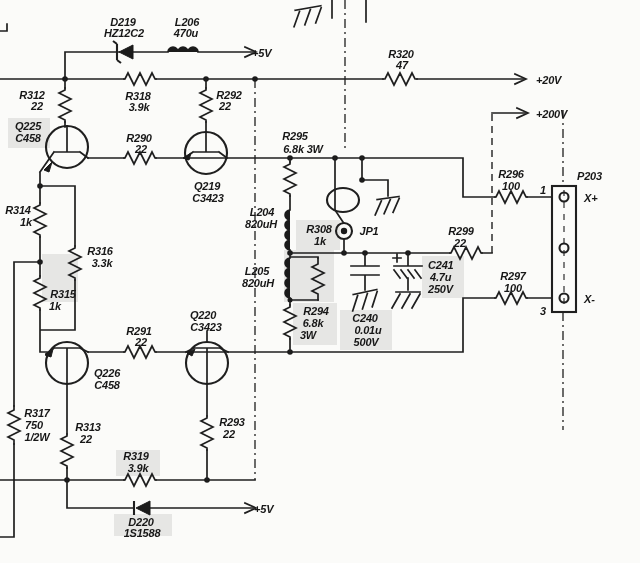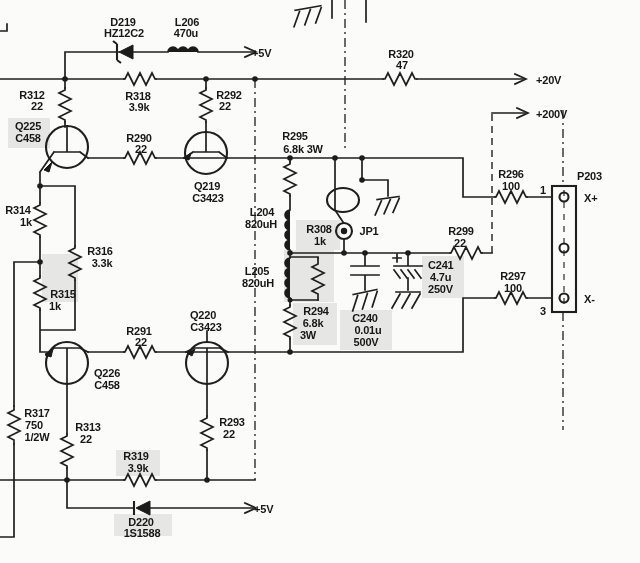--- a/index.html
+++ b/index.html
@@ -1,16 +1,16 @@
 <!DOCTYPE html>
 <html><head>
 <meta charset="utf-8">
 <style>
   html,body{margin:0;padding:0;background:#fbfbf9;}
-  #stage{width:640px;height:563px;position:relative;overflow:hidden;}
+  #stage{width:640px;height:563px;position:relative;overflow:hidden;font-style:italic;}
   svg{display:block;}
   .w{fill:none;stroke:#1f1f1f;stroke-width:1.7;stroke-linecap:square;}
   .sym{fill:none;stroke:#1f1f1f;stroke-width:2.1;}
   .fillsym{fill:#1b1b1b;stroke:#1b1b1b;stroke-width:1;}
   .coil{fill:#1b1b1b;stroke:#1b1b1b;stroke-width:1.6;}
   .dot{fill:#1b1b1b;stroke:none;}
   .dash{fill:none;stroke:#2e2e2e;stroke-width:1.4;stroke-dasharray:9 4 2 4;}
   .dash2{fill:none;stroke:#2e2e2e;stroke-width:1.5;stroke-dasharray:7 5;}
   .smudge{fill:#d9d9d6;opacity:.6;}
   text{font-family:"Liberation Sans",sans-serif;font-size:11px;font-weight:700;fill:#171717;letter-spacing:-.2px;}

